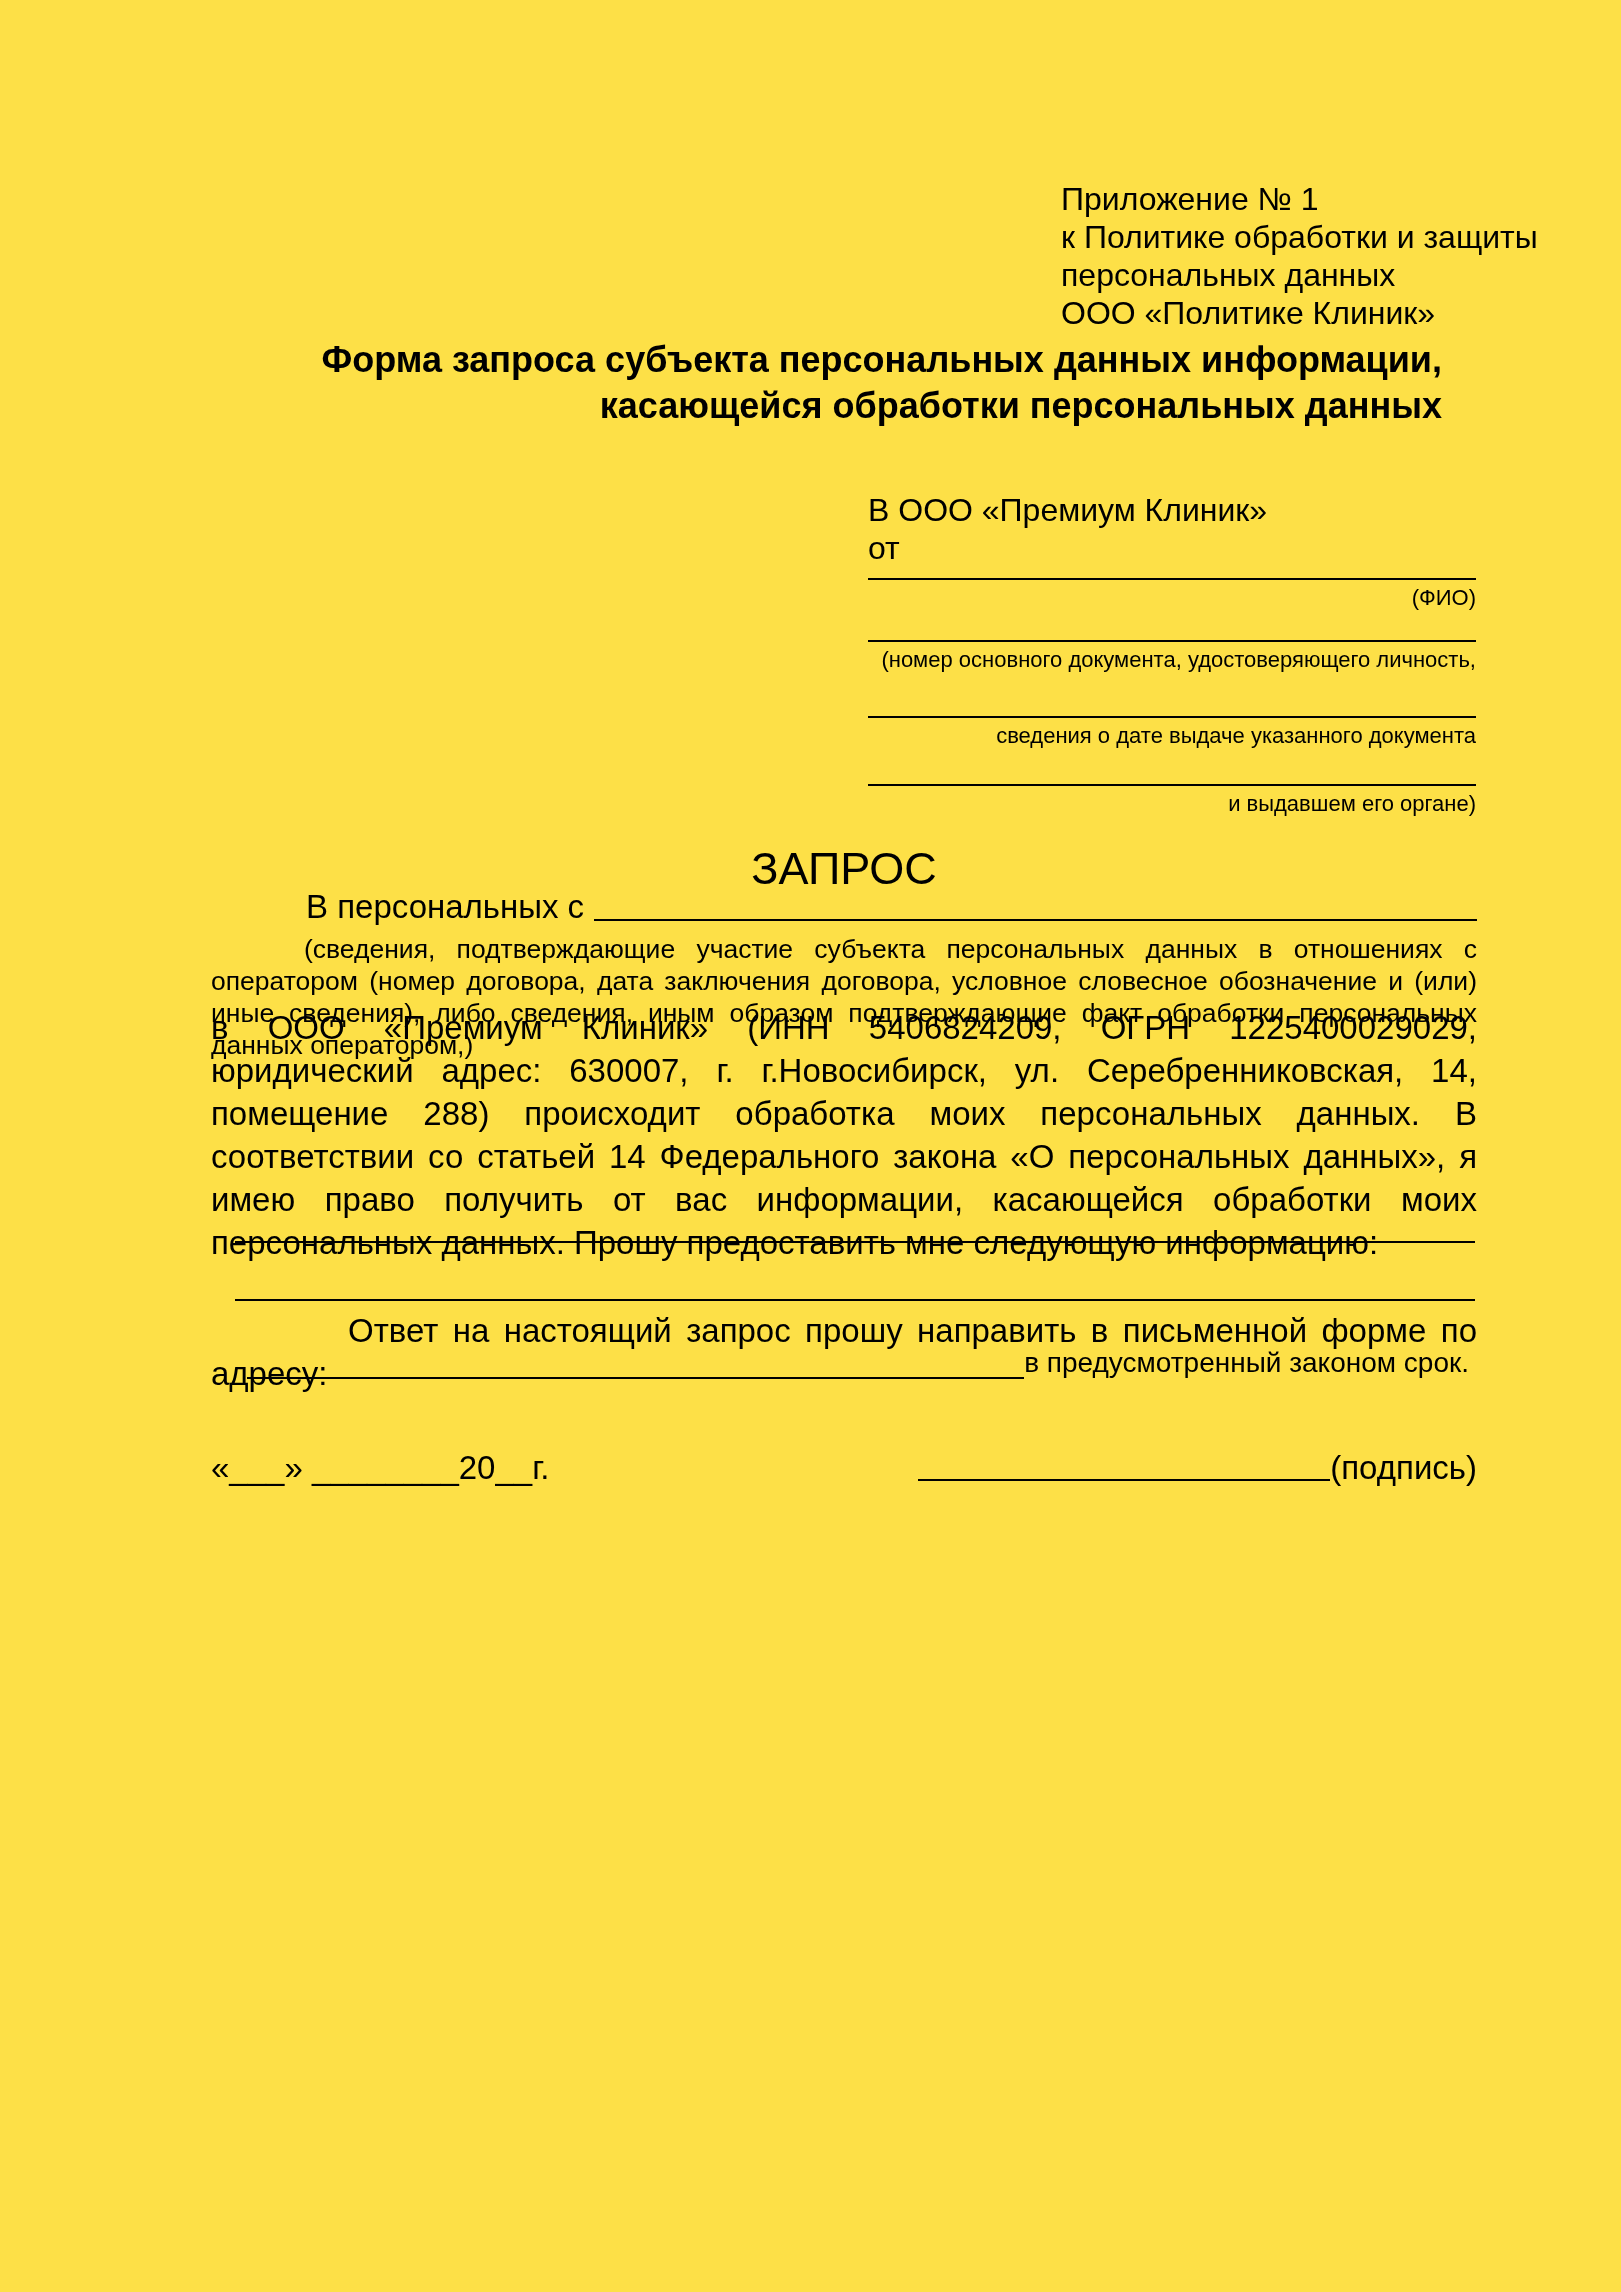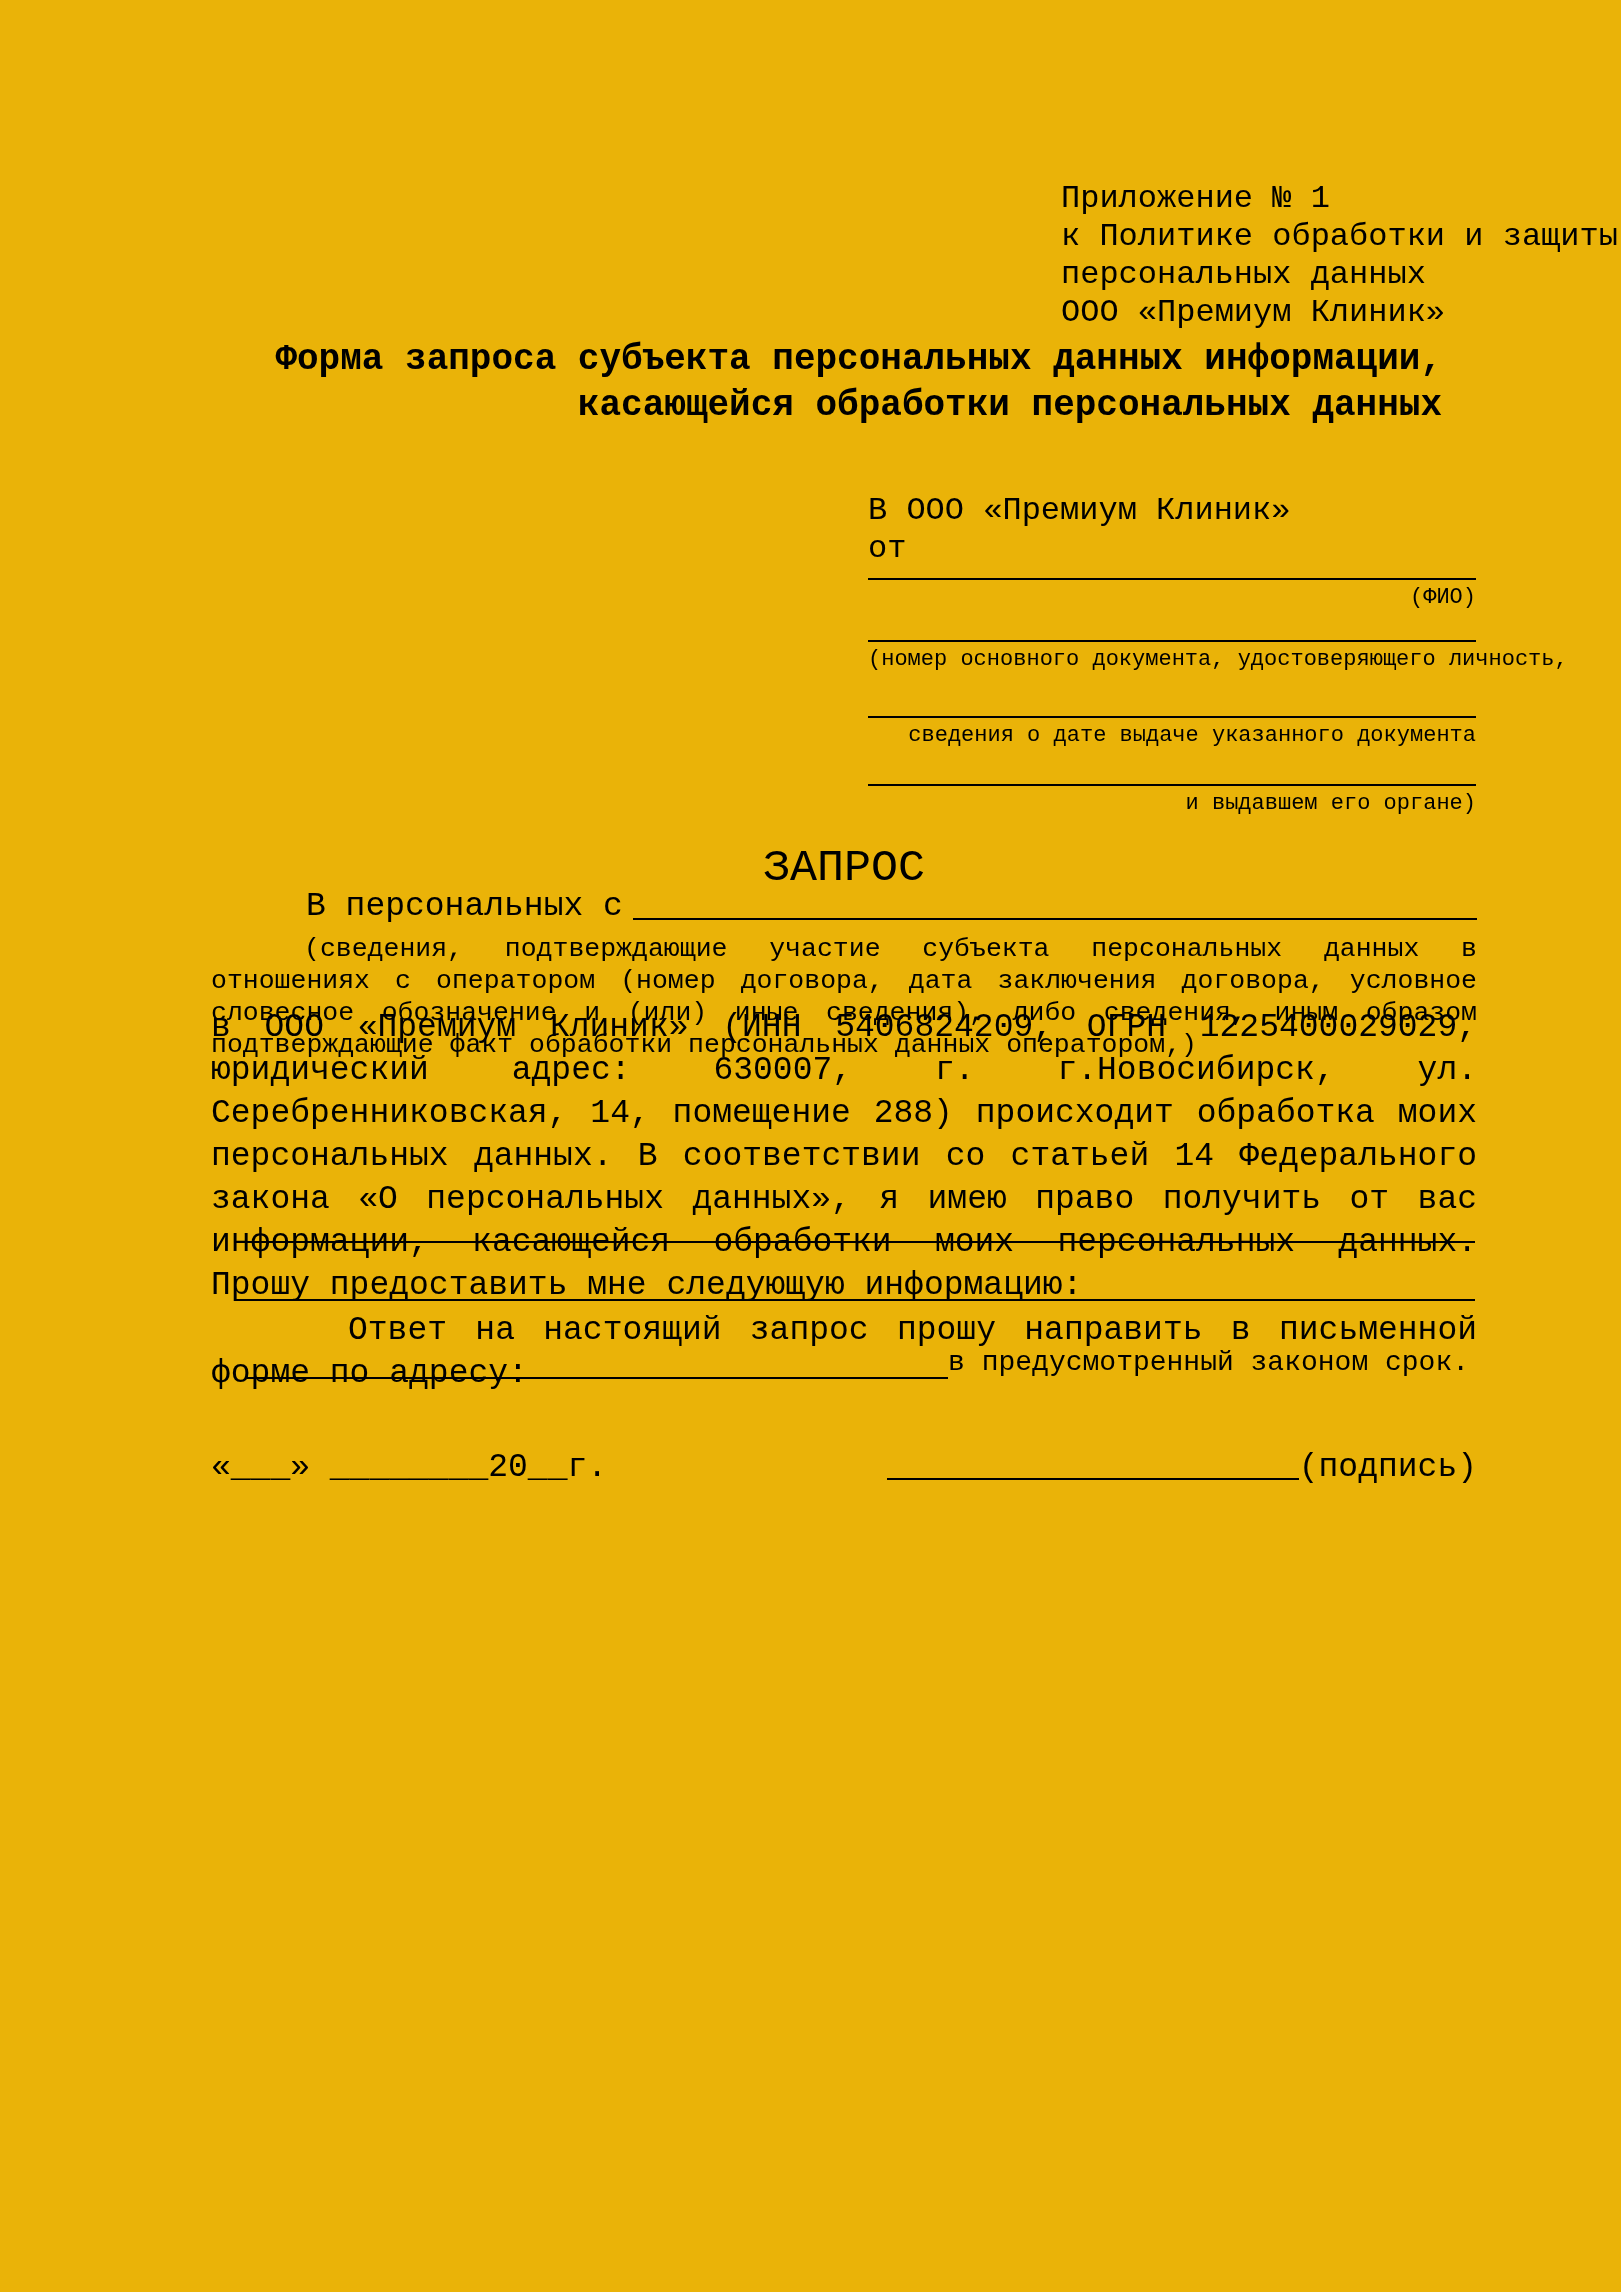--- a/index.html
+++ b/index.html
@@ -4,22 +4,22 @@
 <style>
   html, body {
     margin: 0;
     padding: 0;
     background: #808080;
   }
   .page {
     position: relative;
     width: 1621px;
     height: 2293px;
-    background: #eab308;
-    font-family: Liberation Mono, monospace;
+    background: #fde047;
+    font-family: Liberation Sans, sans-serif;
     color: #000000;
     overflow: hidden;
   }
 
   
   .appendix {
     position: absolute;
     left: 1061px;
     top: 180px;
     font-size: 32px;
@@ -167,21 +167,21 @@
 </style>
 </head>
 <body>
 
 <div class="page">
 
   <div class="appendix">
     <div>Приложение № 1</div>
     <div>к Политике обработки и защиты</div>
     <div>персональных данных</div>
-    <div>ООО «Премиум Клиник»</div>
+    <div>ООО «Политике Клиник»</div>
   </div>
 
   <div class="doc-title">
     <div>Форма запроса субъекта персональных данных информации,</div>
     <div>касающейся обработки персональных данных</div>
   </div>
 
   <div class="addressee">
     <div class="to-line">В ООО «Премиум Клиник»</div>
     <div class="from-line">от</div>

